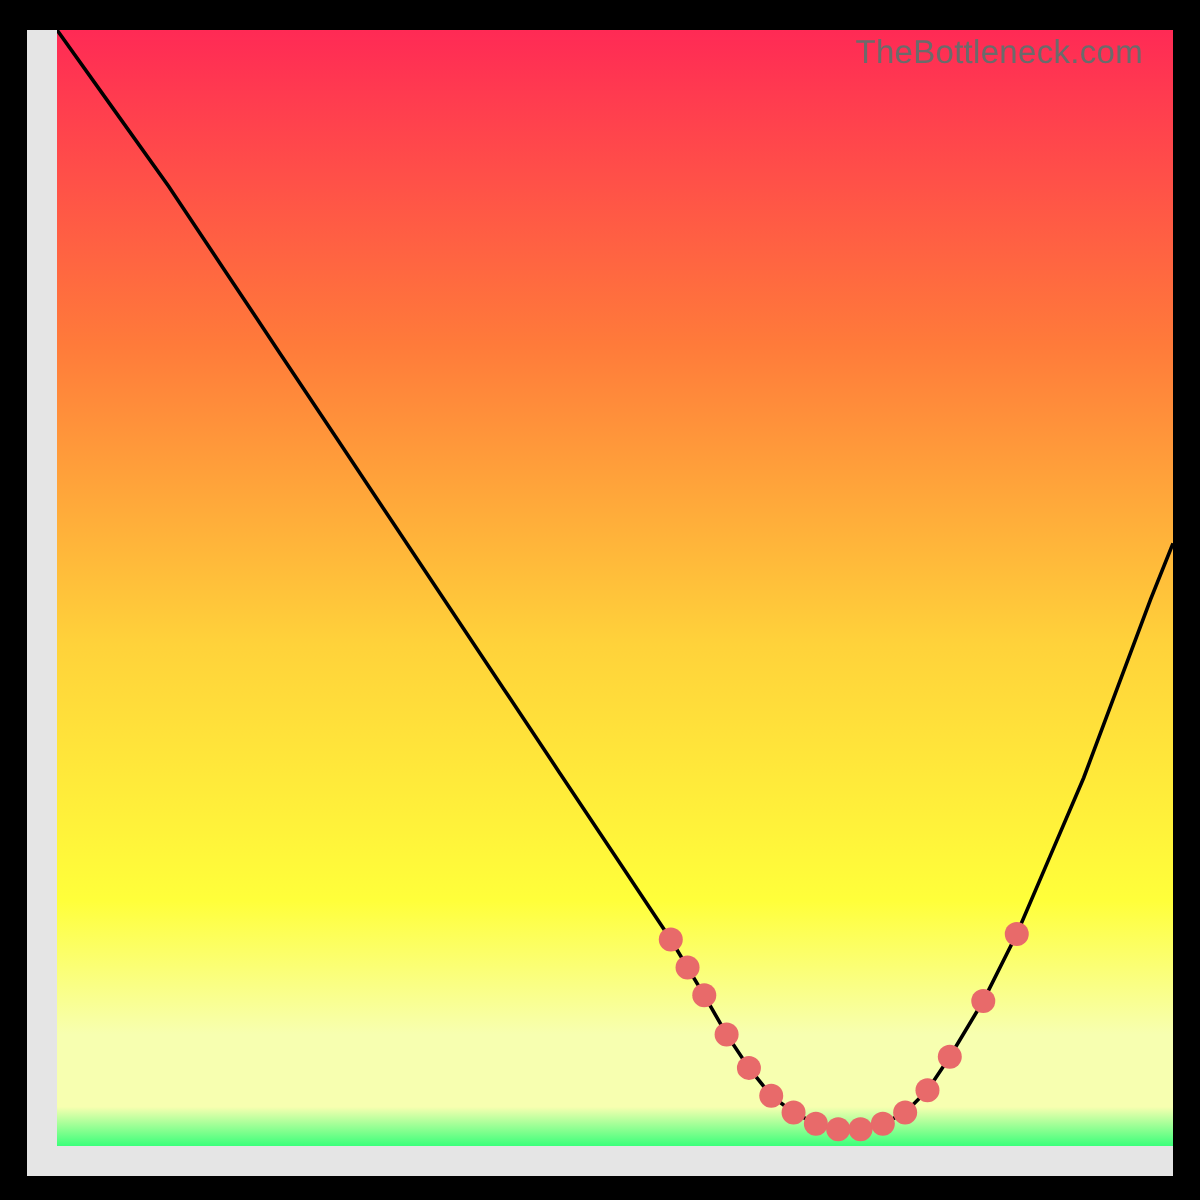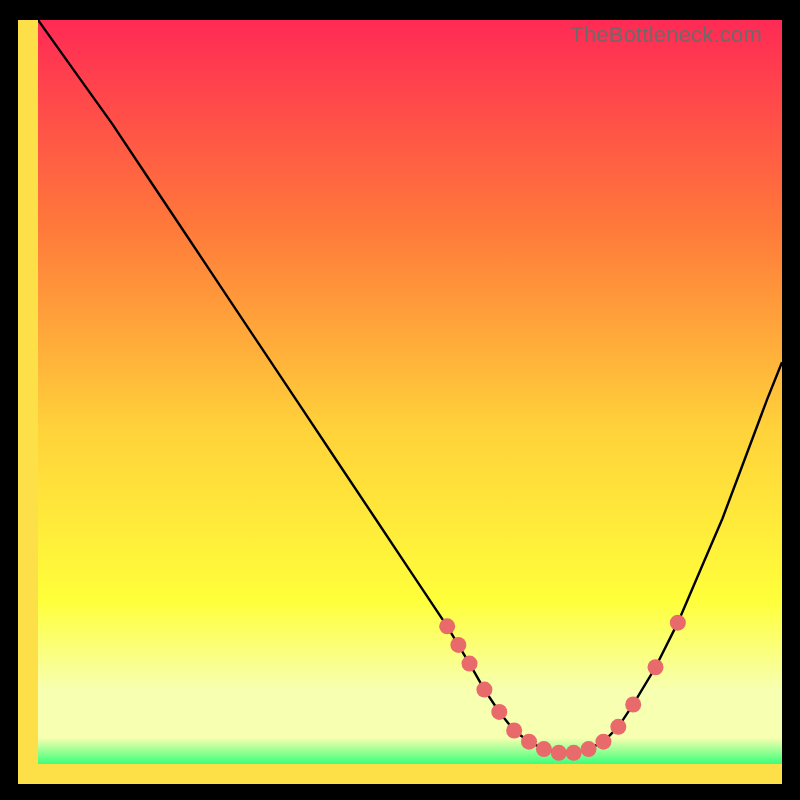--- a/index.html
+++ b/index.html
@@ -10,21 +10,21 @@
     background: #000;
     overflow: hidden;
     font-family: Arial, Helvetica, sans-serif;
   }
   .frame {
     position: absolute;
     left: 18px;
     top: 20px;
     width: 764px;
     height: 764px;
-    background: #fde047;
+    background: #e5e5e5;
   }
   .plot-area {
     position: absolute;
     left: 20px;
     top: 0;
     width: 744px;
     height: 744px;
     overflow: hidden;
   }
   .watermark {

